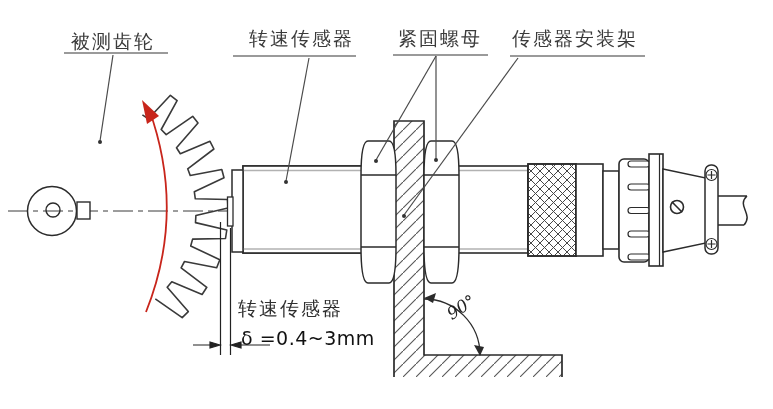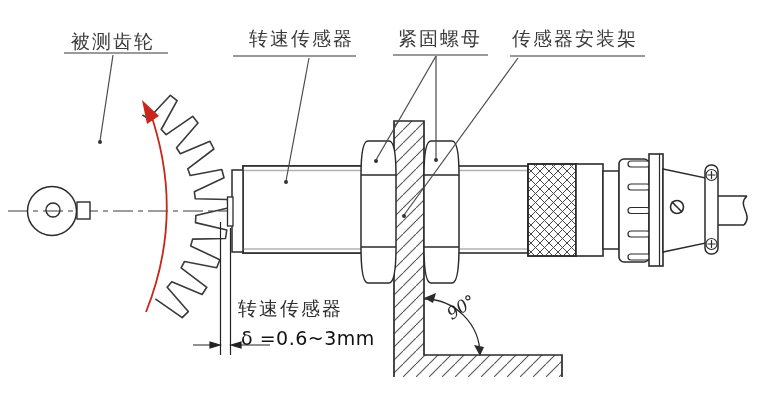--- a/index.html
+++ b/index.html
@@ -144,16 +144,16 @@
     </g>
   </g>
 </svg>
 
 <div class="callout" style="left:71px;top:31px;">被测齿轮</div>
 <div class="callout" style="left:249px;top:28px;">转速传感器</div>
 <div class="callout" style="left:398px;top:28px;">紧固螺母</div>
 <div class="callout" style="left:512px;top:28px;text-align:center;">传感器安装架</div>
 
 <div class="note" style="left:238px;top:296px;">转速传感器</div>
-<div class="gap-value" style="left:241px;top:327px;">δ =0.6~3mm</div>
+<div class="gap-value" style="left:241px;top:327px;">δ =0.4~3mm</div>
 <div class="angle-label" style="left:446px;top:297px;">90°</div>
 
 </div>
 
 </body></html>

